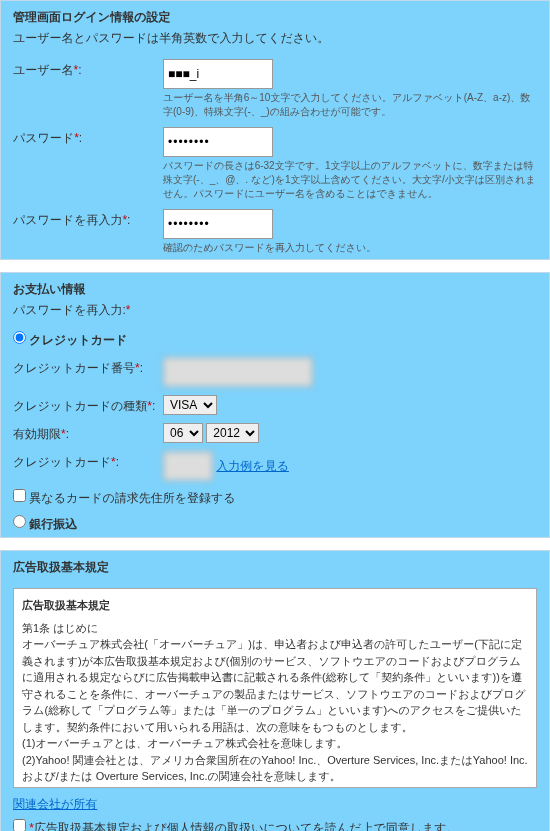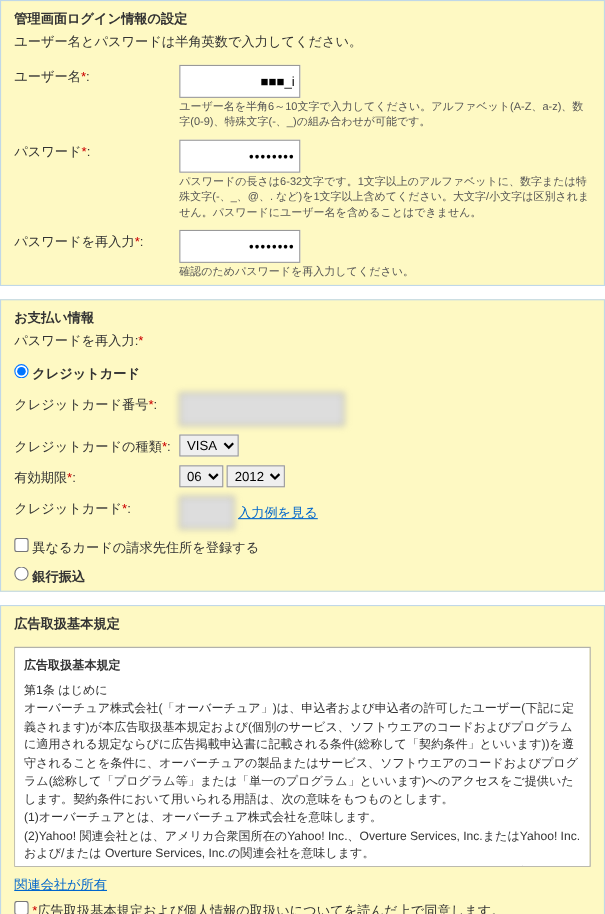--- a/index.html
+++ b/index.html
@@ -1,25 +1,25 @@
 <!DOCTYPE html>
 <html><head>
   <meta charset="utf-8">
   <style>
     * { margin: 0; padding: 0; box-sizing: border-box; }
     body { font-family: "MS PGothic", sans-serif; font-size: 12px; background: #fff; color: #333; width: 550px; }
-    .section { background: #fef9c3; border: 1px solid #c0d8e8; margin-bottom: 12px; padding: 0; }
+    .section { background: #7dd3fc; border: 1px solid #c0d8e8; margin-bottom: 12px; padding: 0; }
     .section-title { font-weight: bold; padding: 8px 12px 4px; font-size: 12px; }
     .section-desc { padding: 0 12px 8px; font-size: 12px; }
     .row { display: flex; padding: 4px 12px; align-items: flex-start; }
     .label { width: 150px; flex-shrink: 0; padding-top: 3px; }
     .required { color: #c00; }
     .field { flex: 1; }
     .hint { font-size: 10px; color: #555; margin-top: 2px; line-height: 1.4; }
-    input[type="text"], input[type="password"] { border: 1px solid #999; padding: 14px 4px; font-size: 12px; height: 20px; text-align: right; }
+    input[type="text"], input[type="password"] { border: 1px solid #999; padding: 14px 4px; font-size: 12px; height: 20px; }
     select { border: 1px solid #999; padding: 1px 2px; font-size: 12px; height: 20px; }
     .radio-row { padding: 4px 12px; }
     .radio-row label { font-weight: bold; }
     .checkbox-row { padding: 4px 12px; }
     .terms-box { background: #fff; border: 1px solid #aaa; margin: 8px 12px; padding: 8px; height: 200px; overflow-y: scroll; font-size: 11px; line-height: 1.5; }
     .terms-title { font-weight: bold; margin-bottom: 6px; }
     .link { color: #06c; text-decoration: underline; cursor: pointer; }
     .agree-row { padding: 6px 12px 10px; }
     .blurred { filter: blur(3px); background: #ddd; color: transparent; }
     .dots { letter-spacing: 1px; }

